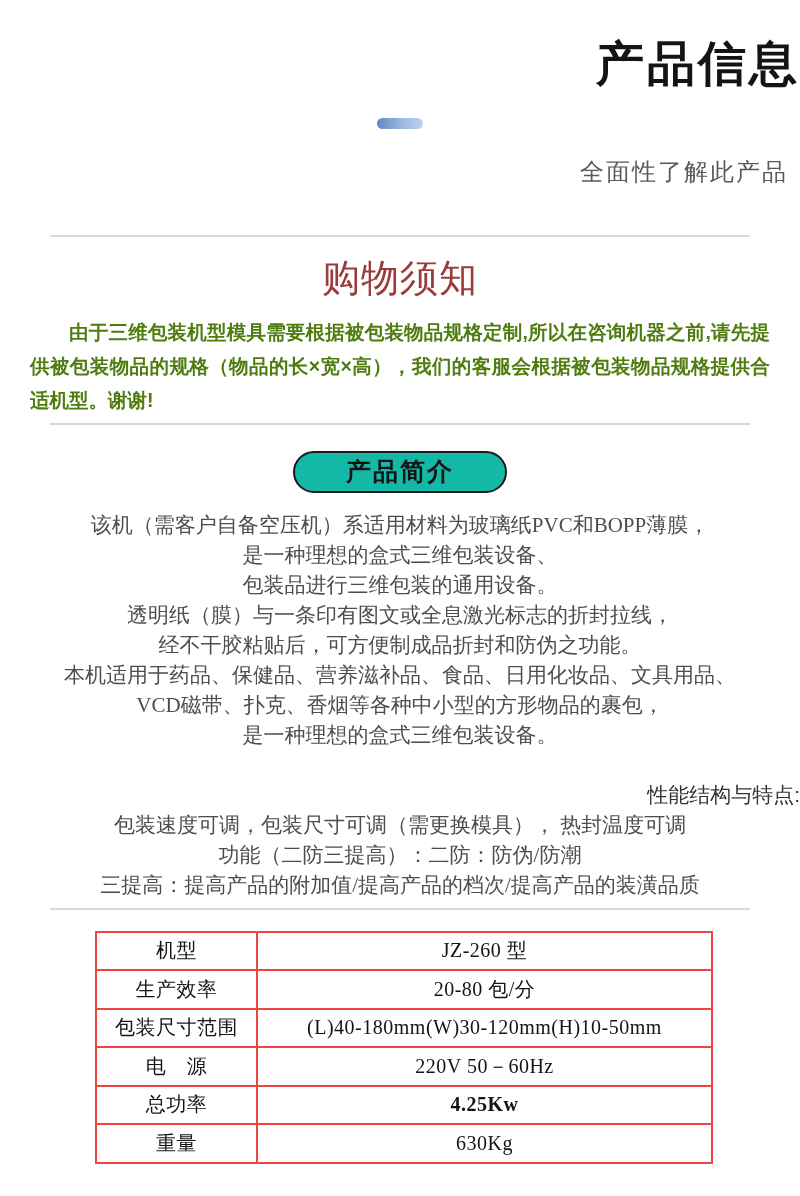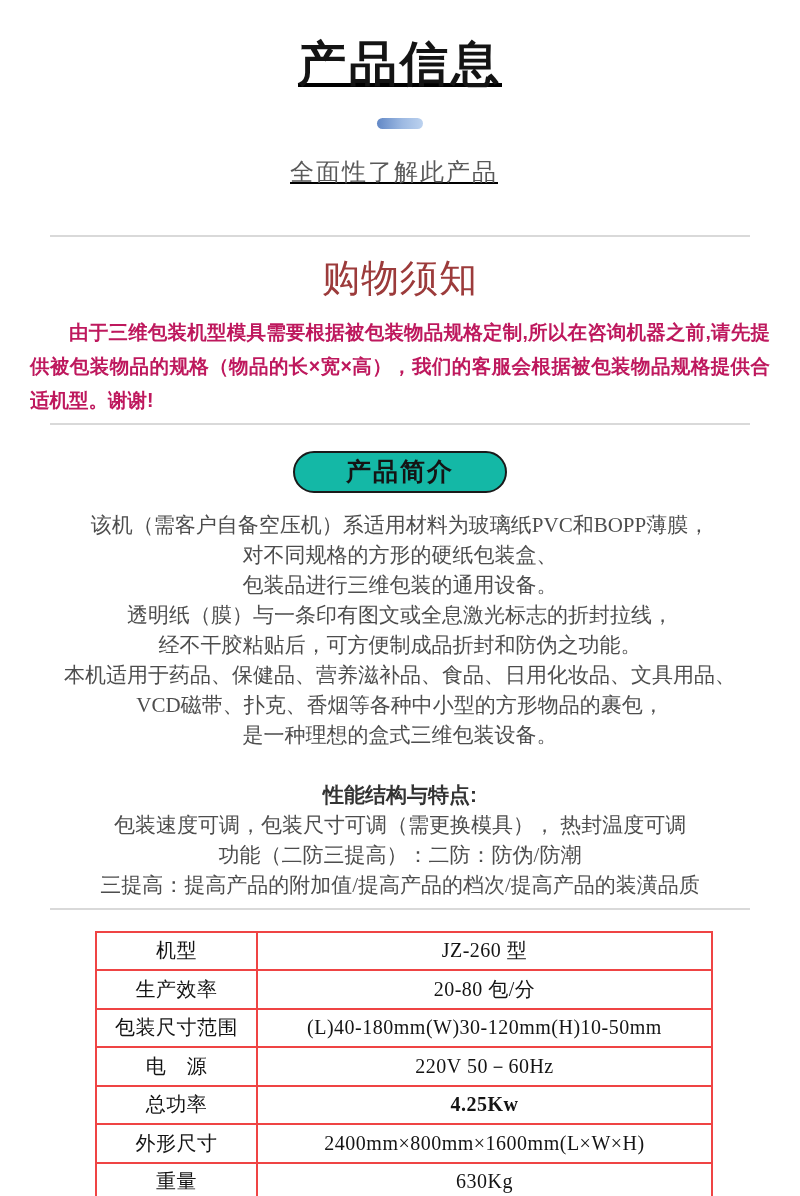--- a/index.html
+++ b/index.html
@@ -7,21 +7,21 @@
     width: 800px;
     height: 1196px;
     background: #ffffff;
     overflow: hidden;
     font-family: "Liberation Sans", "DejaVu Sans", sans-serif;
     -webkit-font-smoothing: antialiased;
   }
   .page { width: 800px; height: 1196px; position: relative; }
 
   
-  .header { padding-top: 34px; text-align: center; text-decoration: underline; }
+  .header { padding-top: 34px; text-align: right; }
   .title {
     margin: 0;
     font-size: 48px;
     font-weight: 800;
     letter-spacing: 3px;
     color: #141414;
     line-height: 1.25;
   }
   .accent-bar {
     width: 46px; height: 11px;
@@ -55,21 +55,21 @@
     font-weight: 400;
     color: #9c3b3b;
     line-height: 1.15;
     letter-spacing: 1px;
     font-family: Liberation Serif, serif;
   }
   .notice-body {
     margin: 14px 30px 0 30px;
     font-size: 19.5px;
     font-weight: 700;
-    color: #be185d;
+    color: #4d7c0f;
     line-height: 34px;
     text-align: justify;
     text-indent: 2em;
   }
 
   
   .badge {
     width: 210px; height: 38px;
     border: 2px solid #1a1a1a;
     border-radius: 21px;
@@ -85,23 +85,23 @@
     margin: 0;
     text-align: center;
     font-size: 21px;
     color: #4d4d4d;
     line-height: 30px;
     font-weight: 400;
     font-family: Liberation Serif, serif;
   }
   .features-heading {
     margin: 30px 0 0 0;
-    text-align: center;
+    text-align: right;
     font-size: 21px;
-    font-weight: 700;
+    font-weight: 400;
     color: #333333;
     line-height: 30px;
   }
   .features-lines { margin-top: 0; }
 
   
   .spec-table {
     margin: 21px 0 0 95px;
     width: 618px;
     border-collapse: collapse;
@@ -141,21 +141,21 @@
   </section>
 
   <hr class="divider divider-2">
 
   <section>
     <div class="badge">
       <span>产品简介</span>
     </div>
     <div class="intro-lines">
       <p>该机（需客户自备空压机）系适用材料为玻璃纸PVC和BOPP薄膜，</p>
-      <p>对不同规格的方形的硬纸包装盒、</p>
+      <p>是一种理想的盒式三维包装设备、</p>
       <p>包装品进行三维包装的通用设备。</p>
       <p>透明纸（膜）与一条印有图文或全息激光标志的折封拉线，</p>
       <p>经不干胶粘贴后，可方便制成品折封和防伪之功能。</p>
       <p>本机适用于药品、保健品、营养滋补品、食品、日用化妆品、文具用品、</p>
       <p>VCD磁带、扑克、香烟等各种中小型的方形物品的裹包，</p>
       <p>是一种理想的盒式三维包装设备。</p>
     </div>
     <h3 class="features-heading">性能结构与特点:</h3>
     <div class="features-lines">
       <p>包装速度可调，包装尺寸可调（需更换模具）， 热封温度可调</p>
@@ -182,23 +182,19 @@
       </tr>
       <tr>
         <th>电　源</th>
         <td>220V 50－60Hz</td>
       </tr>
       <tr class="bold-value">
         <th>总功率</th>
         <td>4.25Kw</td>
       </tr>
       <tr>
-        <th>外形尺寸</th>
-        <td>2400mm×800mm×1600mm(L×W×H)</td>
-      </tr>
-      <tr>
         <th>重量</th>
         <td>630Kg</td>
       </tr>
     </tbody>
   </table>
 
 </div>
 
 </body></html>

